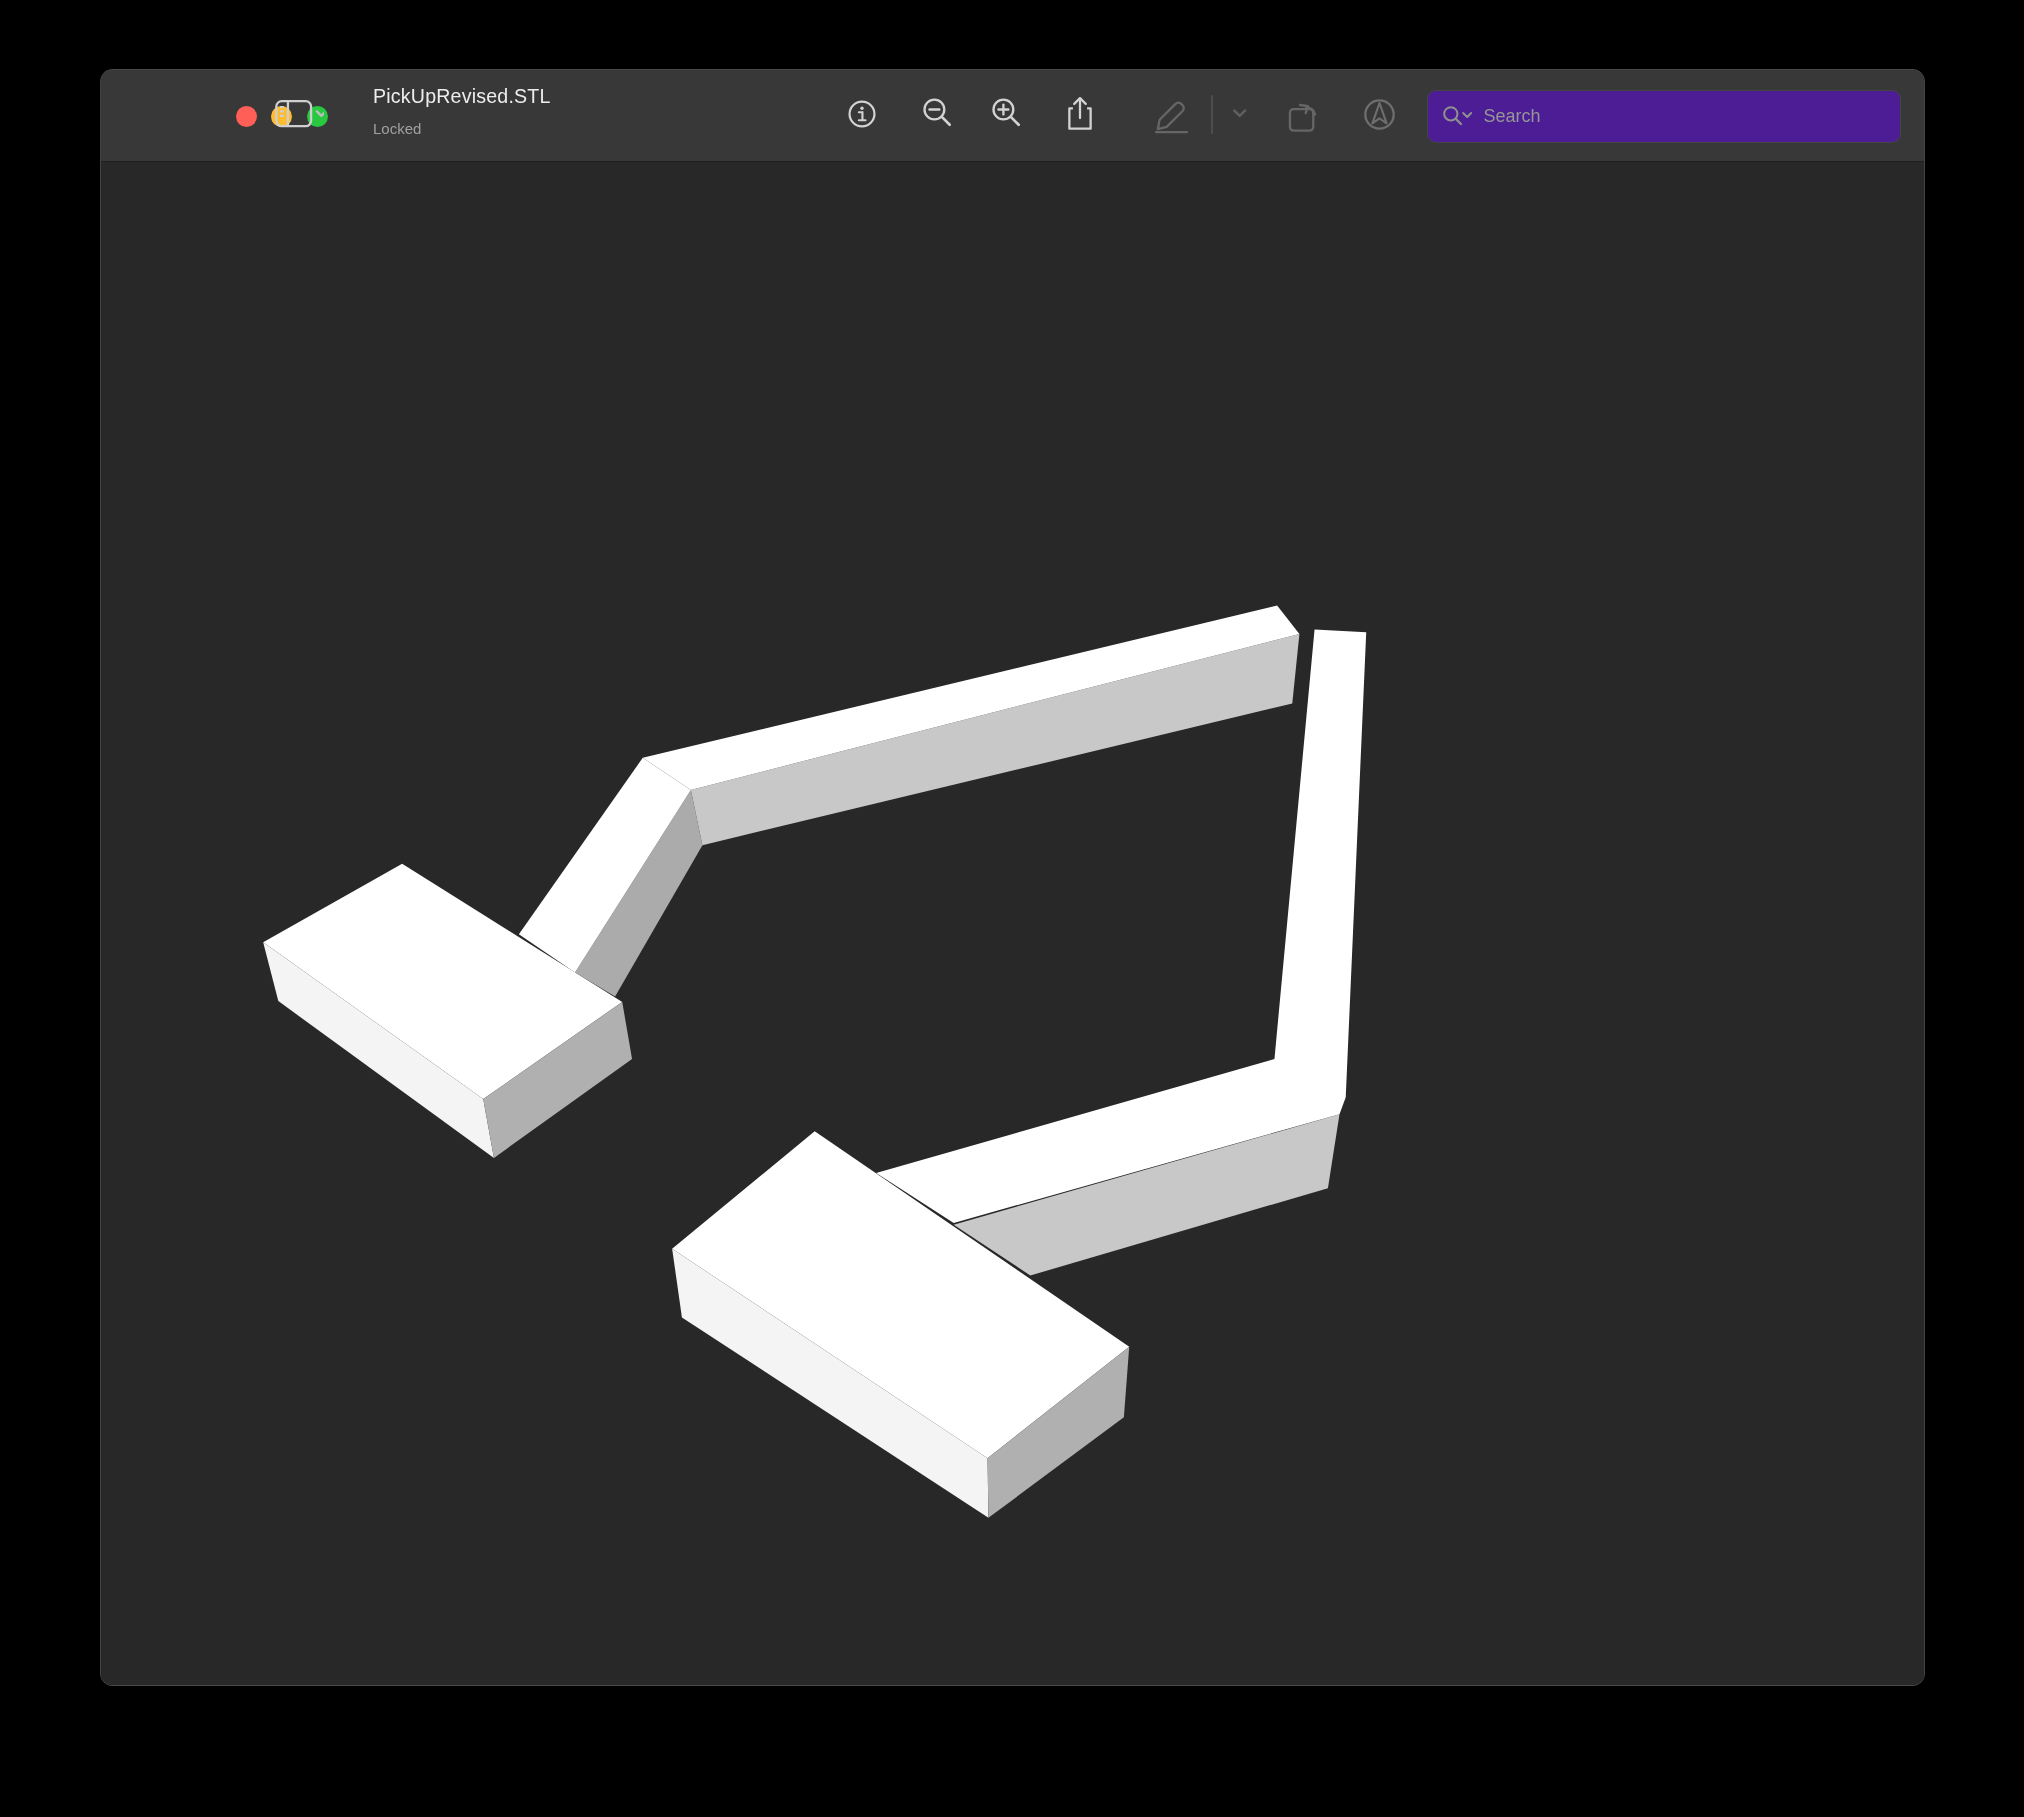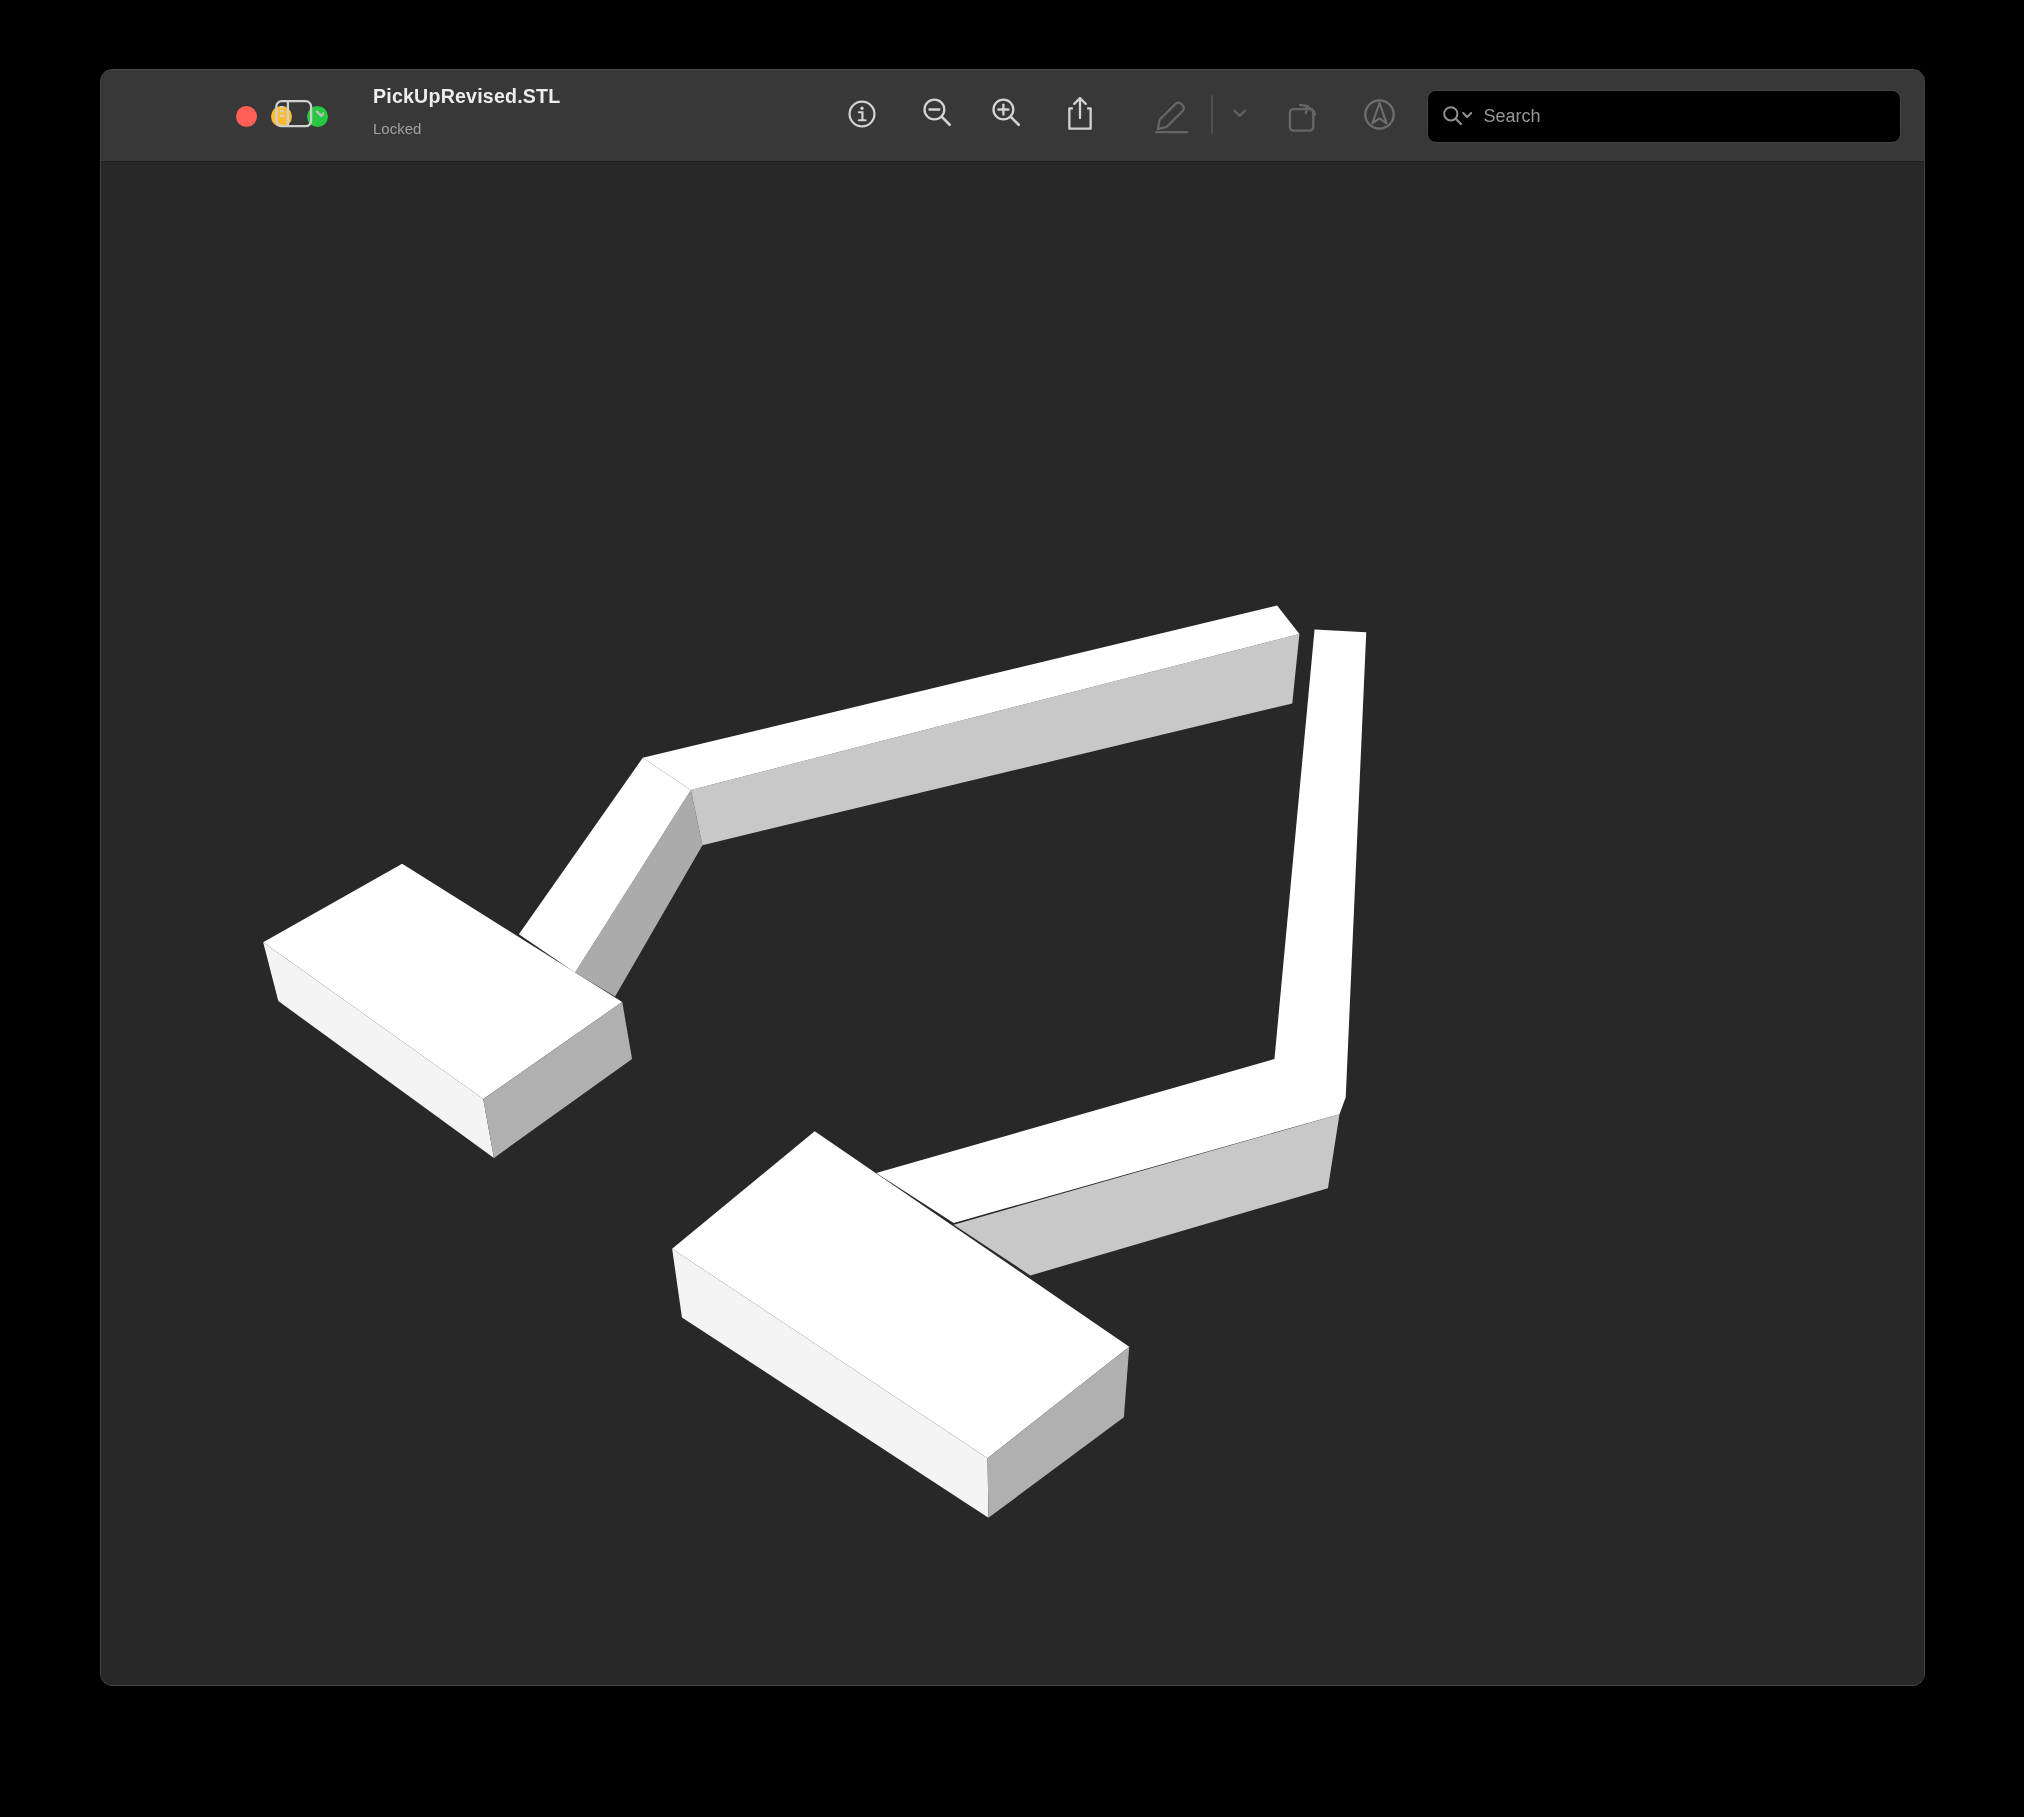--- a/index.html
+++ b/index.html
@@ -17,32 +17,32 @@
     background:#383838;border-bottom:0.9px solid #1f1f1f;box-sizing:border-box;
   }
   .traffic{position:absolute;top:36px;width:21.4px;height:21.4px;border-radius:50%;}
   .t-close{left:135px;} .t-min{left:170px;} .t-zoom{left:206px;}
 
   .icon{position:absolute;display:flex;align-items:center;justify-content:center;}
   .icon svg{display:block;}
 
   .sidebar-ctl{left:174px;top:27px;width:49px;height:36px;}
   .titleblock{position:absolute;left:272px;top:17px;line-height:1;}
-  .title{font-size:19.6px;font-weight:700;color:#ededed;letter-spacing:0.2px;}
+  .title{font-size:19.6px;font-weight:400;color:#ededed;letter-spacing:0.2px;}
   .subtitle{font-size:15px;color:#a0a0a0;margin-top:14px;}
 
   .tb-btn{top:21.4px;width:46px;height:46px;}
   .b-info{left:738px;} .b-zoomout{left:814px;} .b-zoomin{left:883px;}
   .b-share{left:956px;} .b-pen{left:1048px;} .b-chev2{left:1116px;}
   .b-rotate{left:1178px;} .b-compass{left:1255px;}
   .tb-divider{position:absolute;left:1110px;top:25px;width:1.8px;height:39px;background:#4e4e4e;border-radius:0.9px;}
 
   .searchfield{
     position:absolute;left:1326px;top:19.6px;width:474px;height:53px;
-    background:#000000;border:0.9px solid #454545;border-radius:9px;
+    background:#4c1d95;border:0.9px solid #454545;border-radius:9px;
     box-sizing:border-box;display:flex;align-items:center;padding:0 12.5px;
   }
   .searchfield input{
     flex:1;background:transparent;border:none;outline:none;
     font-size:18px;color:#ddd;font-family:"Liberation Sans", sans-serif;margin-left:9px;
   }
   .searchfield input::placeholder{color:#969696;}
 
   .canvas{
     position:absolute;left:0;top:93px;width:1823px;height:1522px;background:#282828;

